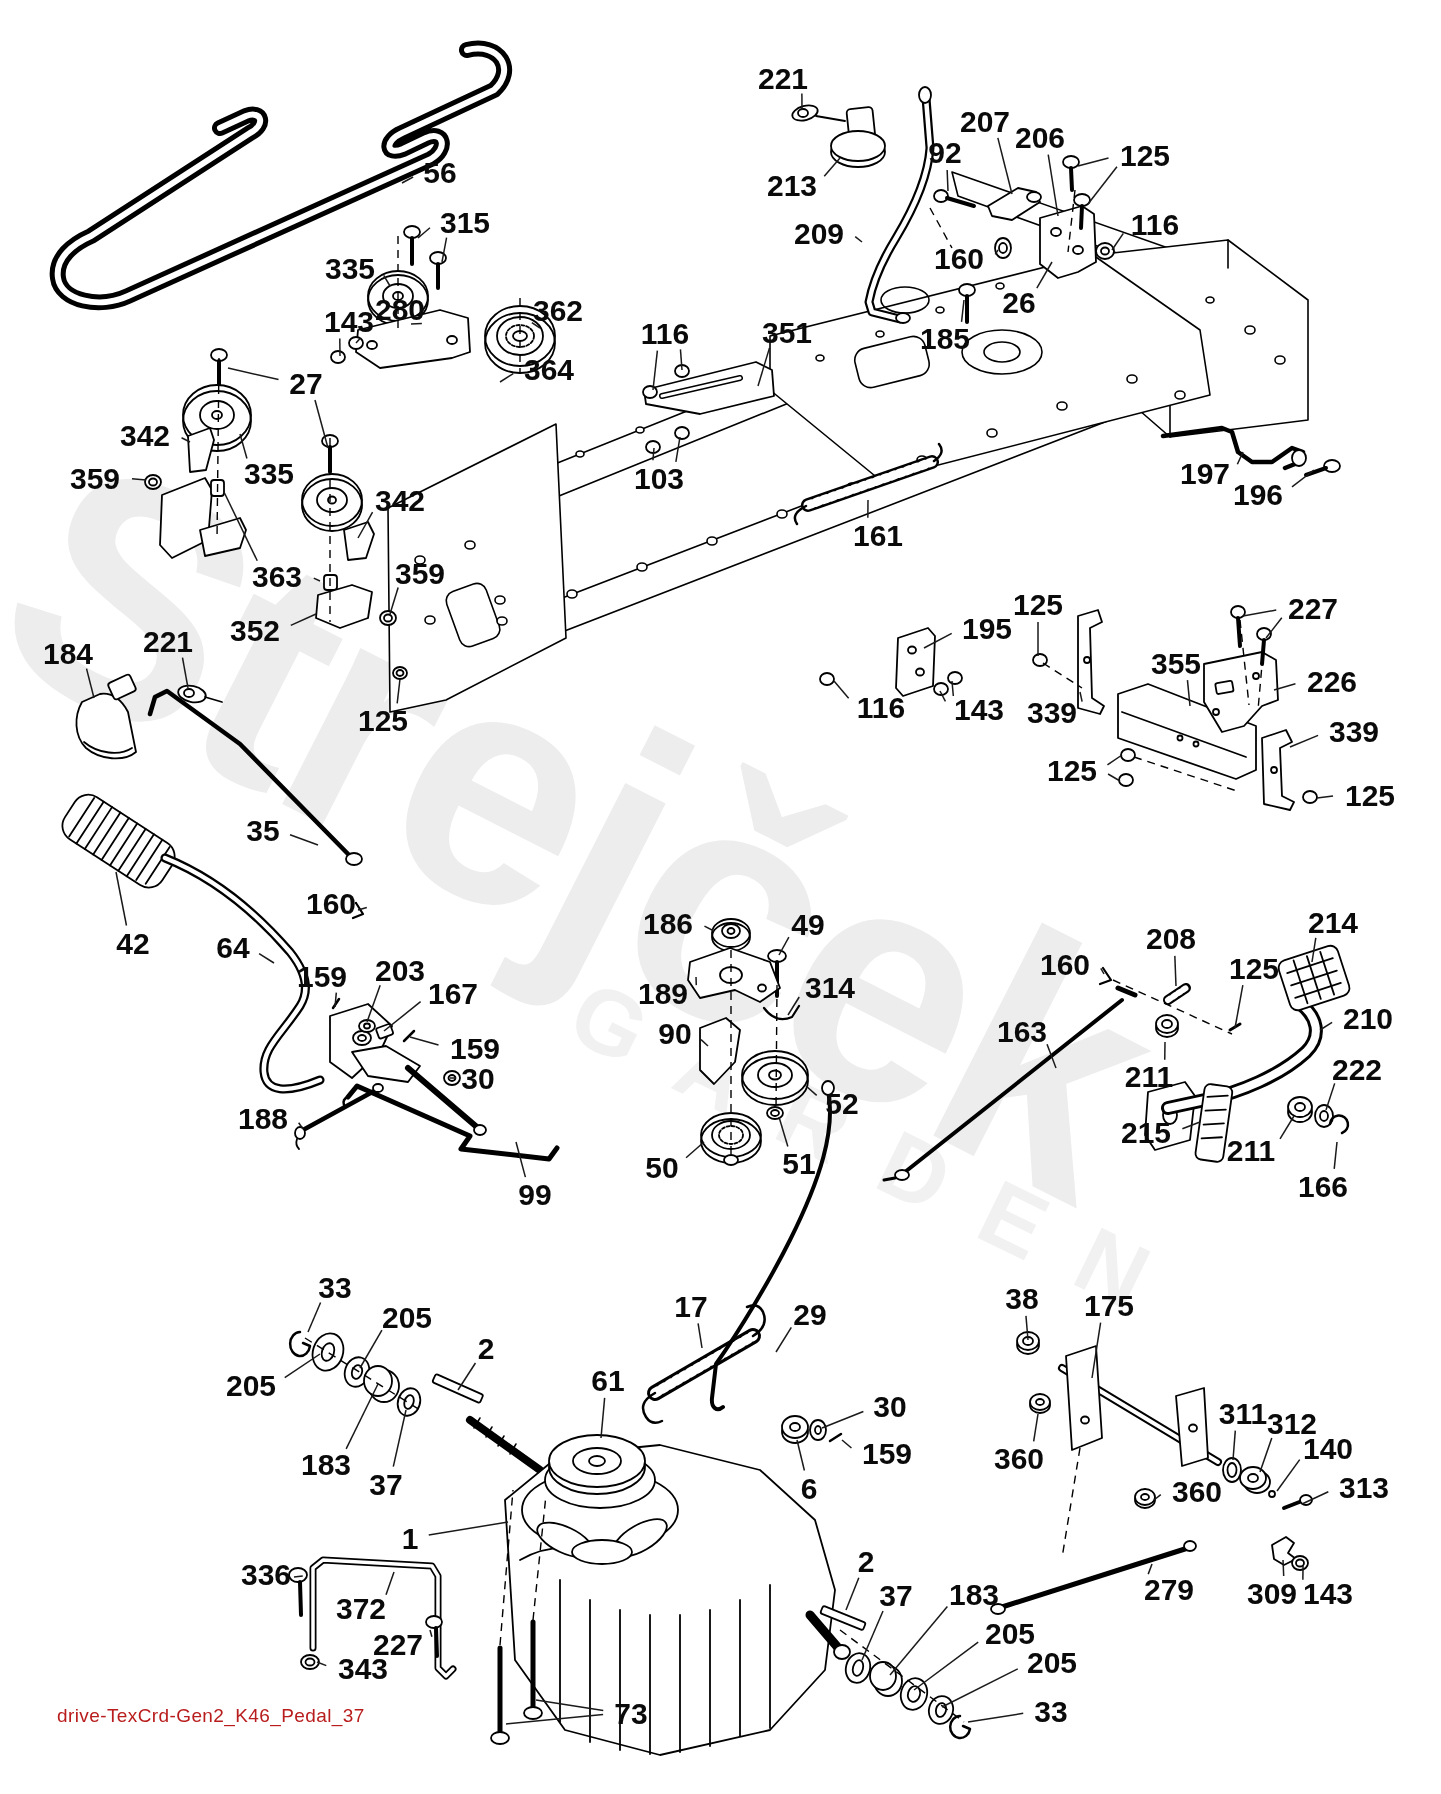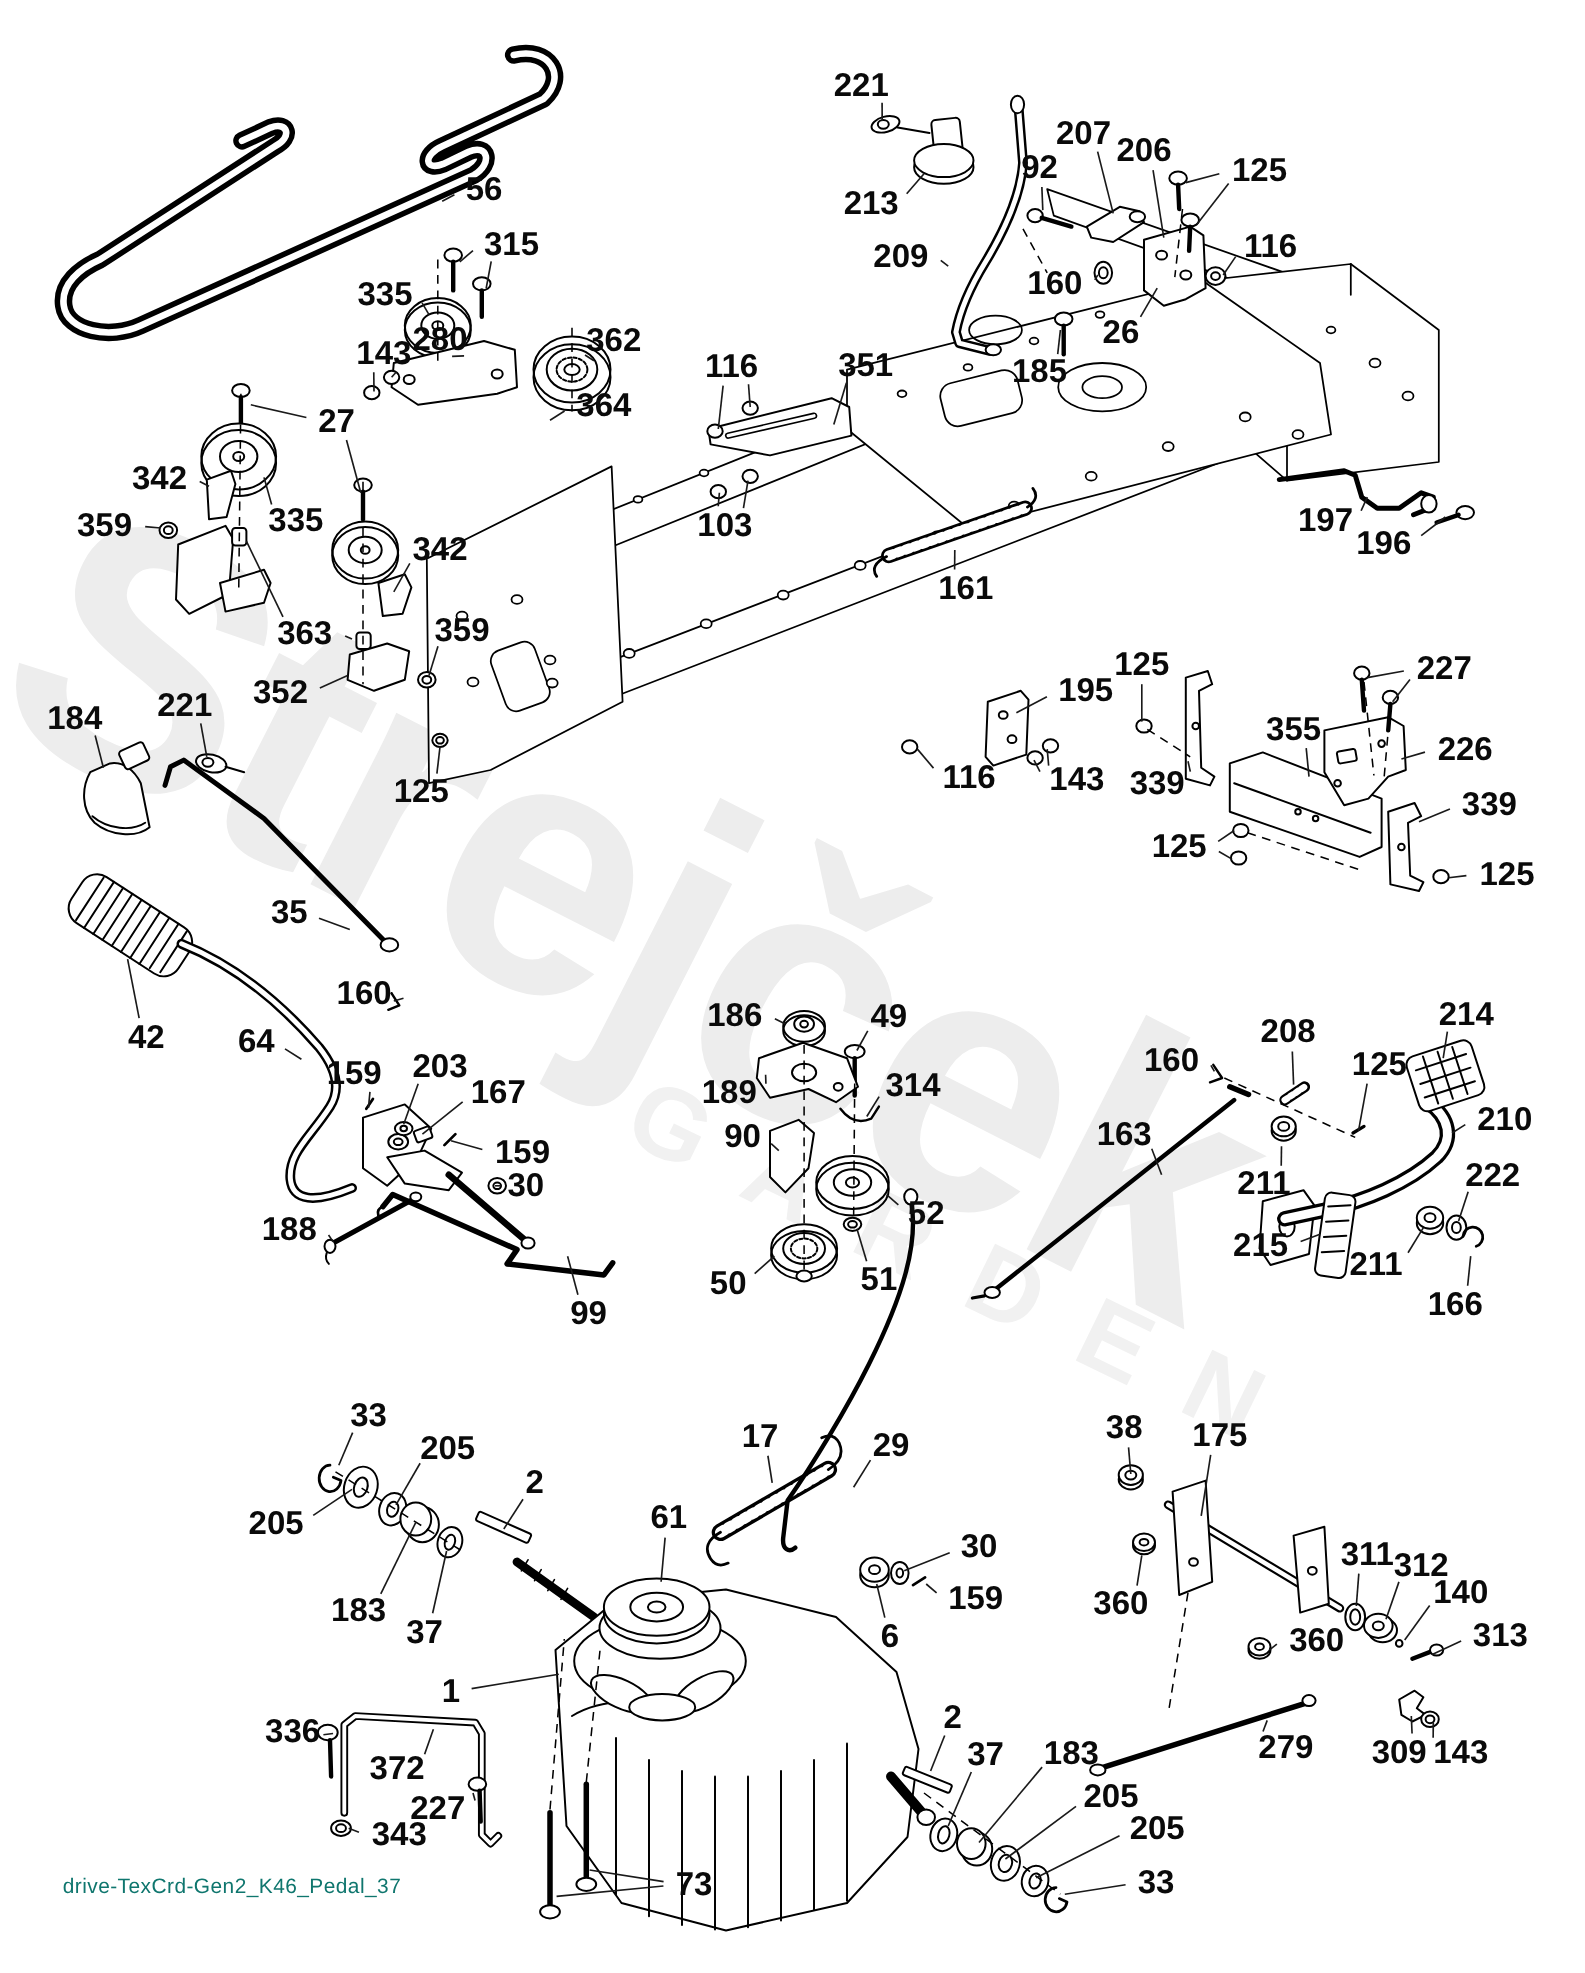--- a/index.html
+++ b/index.html
@@ -1,21 +1,21 @@
 <!DOCTYPE html>
 <html><head>
 <meta charset="utf-8">
 <style>
   html,body{margin:0;padding:0;background:#888;}
   .page{position:relative;width:1441px;height:1794px;background:#fff;overflow:hidden;
         font-family:"Liberation Sans",sans-serif;}
   .wm{position:absolute;color:#ededed;font-weight:bold;pointer-events:none;white-space:nowrap;}
   .wm-brand{left:120px;top:380px;font-size:330px;transform:rotate(27deg);transform-origin:left top;letter-spacing:-8px;}
   .wm-sub{left:600px;top:960px;font-size:92px;transform:rotate(26deg);transform-origin:left top;letter-spacing:46px;color:#f1f1f1;}
-  .footer{position:absolute;left:57px;top:1705px;font-size:19px;color:#0f766e;letter-spacing:.4px;}
+  .footer{position:absolute;left:57px;top:1705px;font-size:19px;color:#b91c1c;letter-spacing:.4px;}
   svg{position:absolute;left:0;top:0;}
   .lbl{font-family:"Liberation Sans",sans-serif;font-weight:bold;font-size:30px;fill:#0a0a0a;}
 </style>
 </head>
 <body>
 
 <div class="page">
 
   <div class="wm wm-brand">Strejček</div>
   <div class="wm wm-sub">GARDEN</div>

